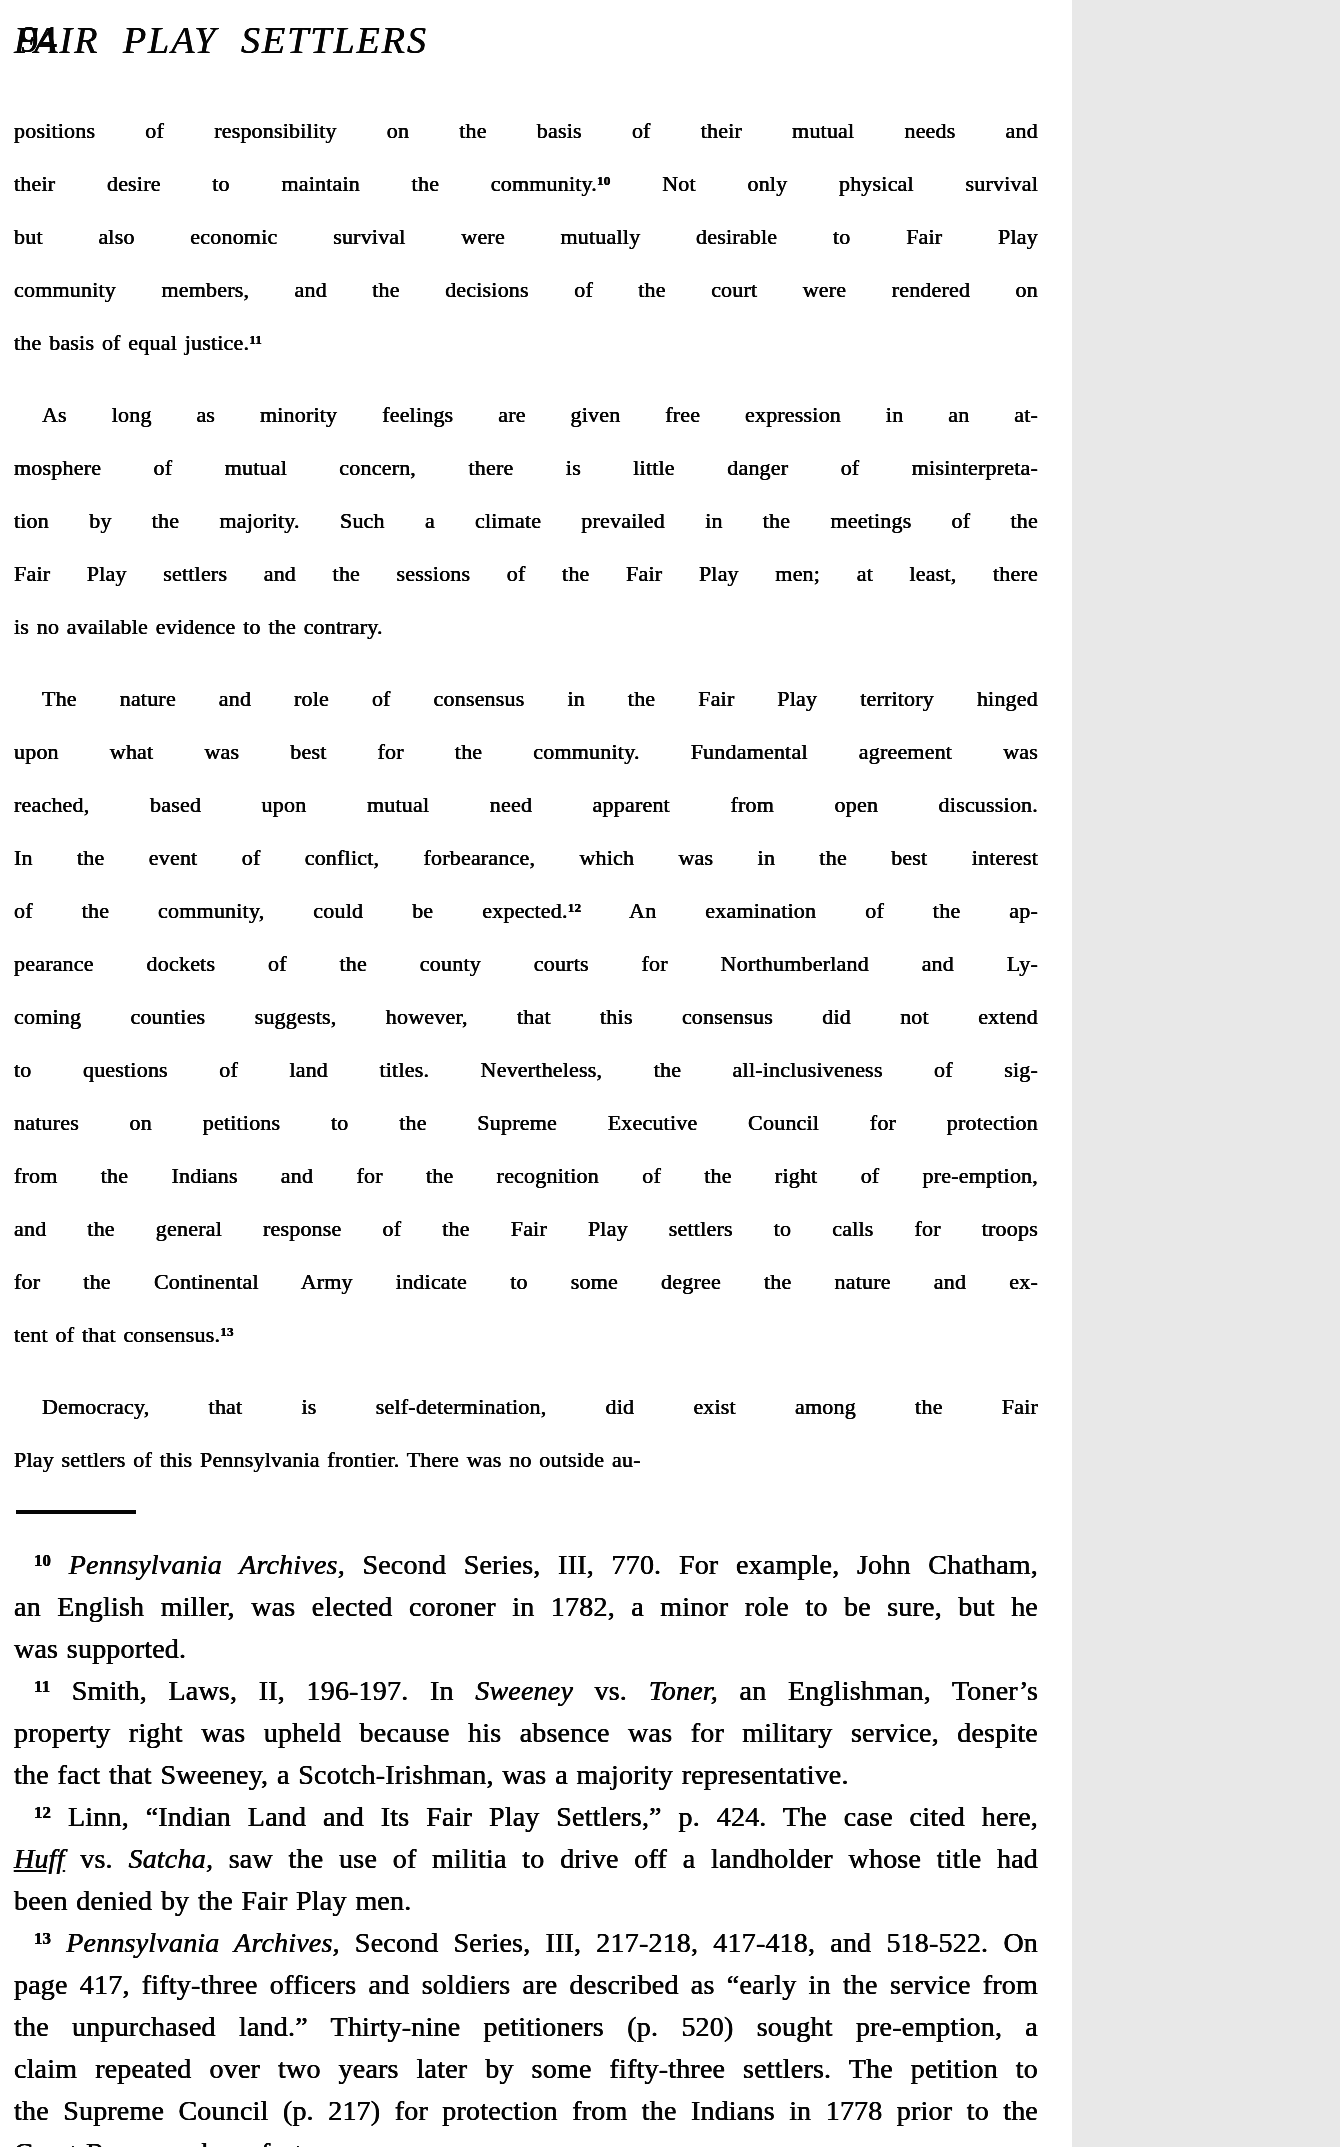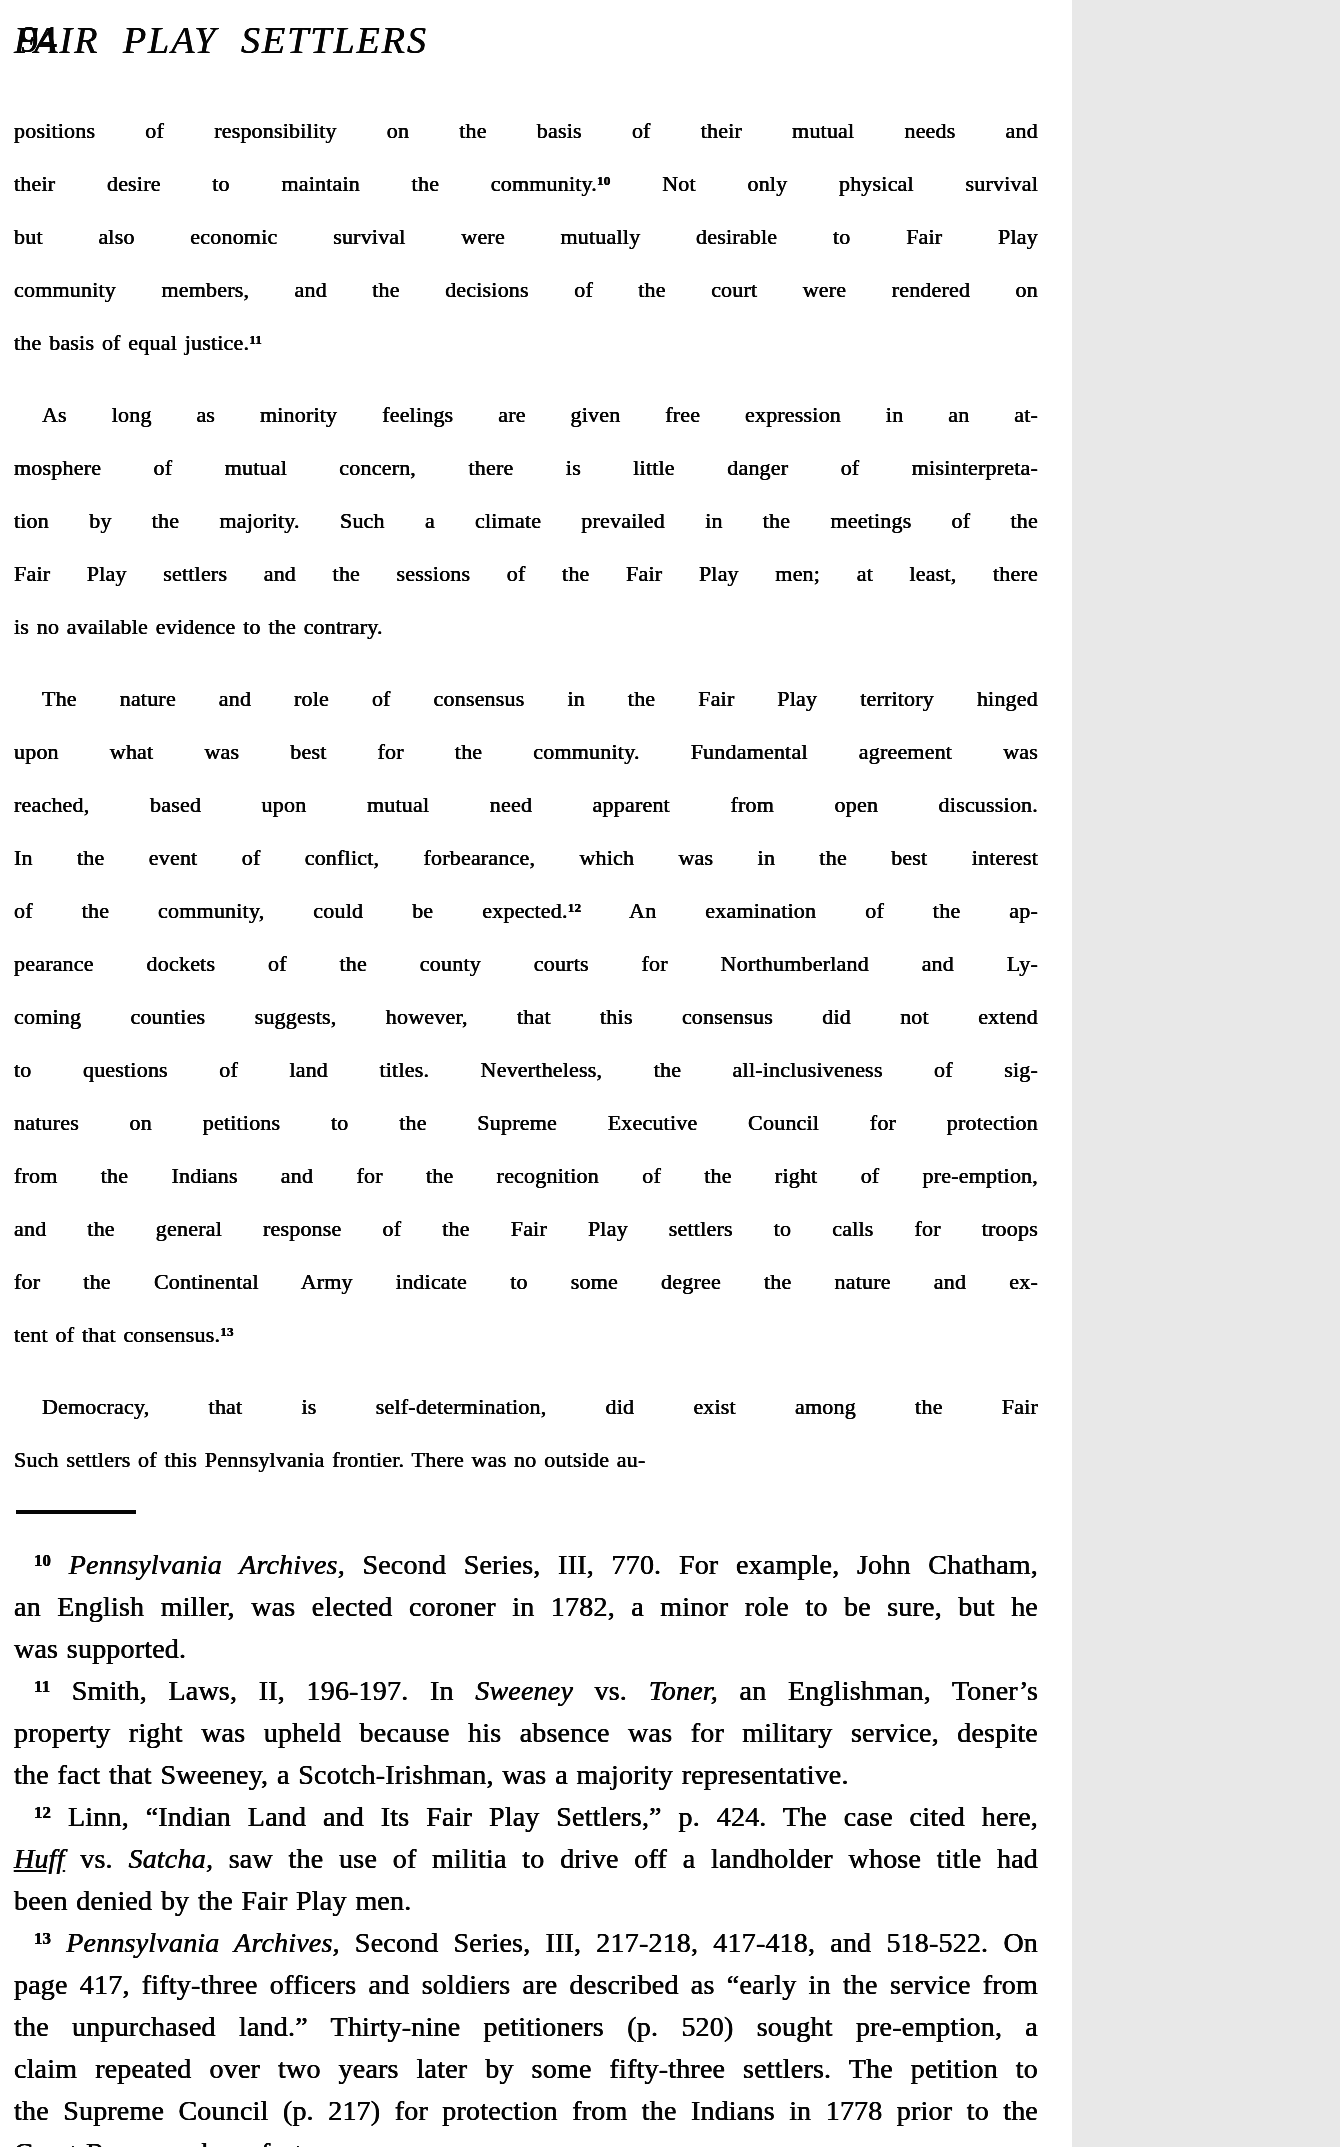--- a/index.html
+++ b/index.html
@@ -110,21 +110,21 @@
         <div class="tline"><span>coming counties suggests, however, that this consensus did not extend</span></div>
         <div class="tline"><span>to questions of land titles. Nevertheless, the all-inclusiveness of sig-</span></div>
         <div class="tline"><span>natures on petitions to the Supreme Executive Council for protection</span></div>
         <div class="tline"><span>from the Indians and for the recognition of the right of pre-emption,</span></div>
         <div class="tline"><span>and the general response of the Fair Play settlers to calls for troops</span></div>
         <div class="tline"><span>for the Continental Army indicate to some degree the nature and ex-</span></div>
         <div class="tline last"><span>tent of that consensus.</span><sup>13</sup></div>
       </div>
       <div class="para indent">
         <div class="tline"><span>Democracy, that is self-determination, did exist among the Fair</span></div>
-        <div class="tline last"><span>Such settlers of this Pennsylvania frontier. There was no outside au-</span></div>
+        <div class="tline last"><span>Play settlers of this Pennsylvania frontier. There was no outside au-</span></div>
       </div>
     </div>
 
   <div class="fnsep"></div>
 
   <div class="footnotes" id="footnotes">
       <div class="fnote indent">
         <div class="tline"><sup>10</sup><span> </span><span style="font-style: italic;">Pennsylvania Archives,</span><span> Second Series, III, 770. For example, John Chatham,</span></div>
         <div class="tline"><span>an English miller, was elected coroner in 1782, a minor role to be sure, but he</span></div>
         <div class="tline last"><span>was supported.</span></div>

